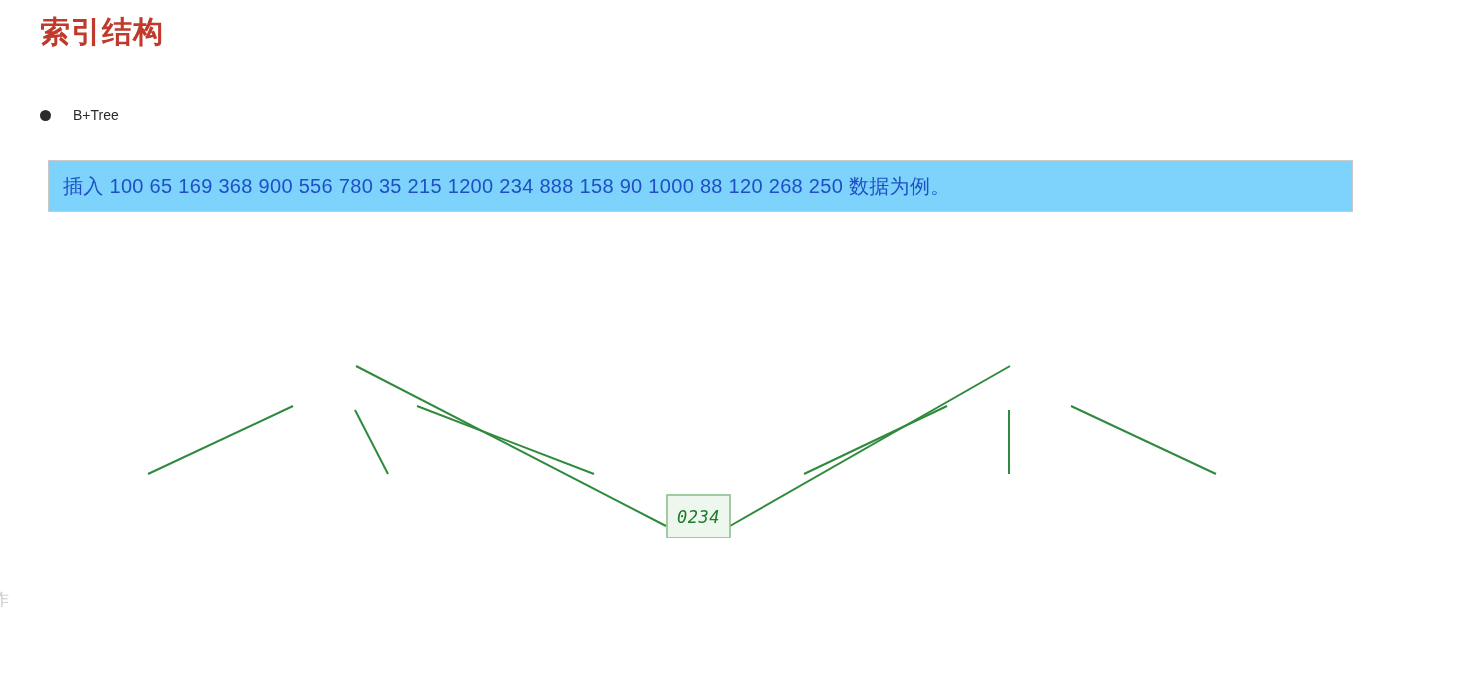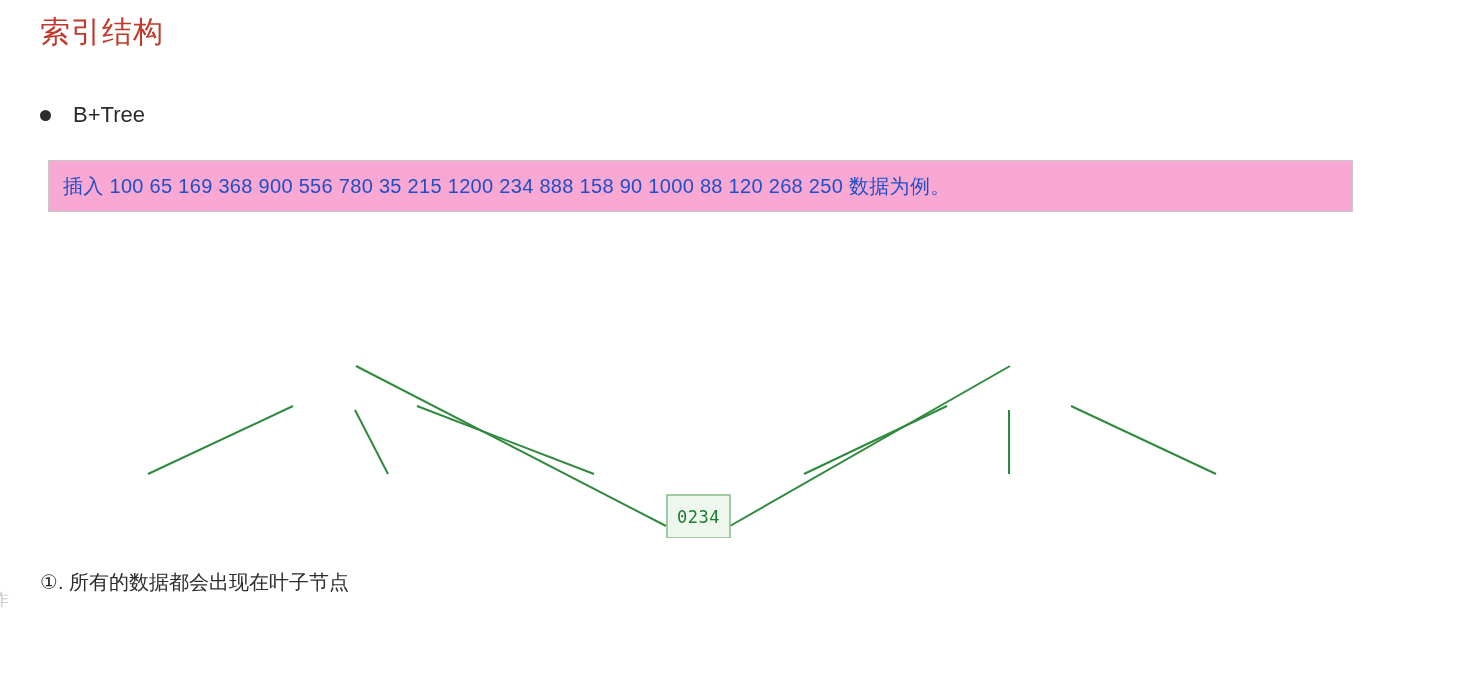--- a/index.html
+++ b/index.html
@@ -15,21 +15,21 @@
     font-family: "Liberation Sans", "DejaVu Sans", sans-serif;
     color: #222222;
   }
 
   
   #page-title {
     position: absolute;
     left: 40px;
     top: 14px;
     font-size: 30px;
-    font-weight: normal;
+    font-weight: bold;
     color: #c0392b;
     letter-spacing: 1px;
     line-height: 1.2;
   }
 
   
   #bullet-list {
     position: absolute;
     left: 40px;
     top: 100px;
@@ -41,52 +41,53 @@
   }
   .bullet-dot {
     width: 11px;
     height: 11px;
     border-radius: 50%;
     background: #2b2b2b;
     margin-right: 22px;
     flex: none;
   }
   .bullet-label {
-    font-size: 22px;
+    font-size: 14px;
     color: #2b2b2b;
   }
 
   
   #note-box {
     position: absolute;
     left: 48px;
     top: 160px;
     width: 1305px;
     height: 52px;
-    background: #f9a8d4;
+    background: #7dd3fc;
     border: 1px solid #c9c9c9;
     box-sizing: border-box;
     display: flex;
     align-items: center;
     padding: 0 14px;
   }
   #note-text {
     font-size: 20px;
     color: #1f4fc4;
     white-space: nowrap;
     letter-spacing: .3px;
   }
 
   
   #diagram {
     position: absolute;
     left: 0;
     top: 238px;
     width: 1196px;
     height: 300px;
+    font-style: italic;
   }
   #diagram svg {
     display: block;
   }
   .node-rect {
     fill: #edf7ed;
     stroke: #8cc08c;
     stroke-width: 1.6;
   }
   .node-div {
@@ -250,16 +251,15 @@
   </g>
   <g>
     <line class="link-line" x1="1060" y1="497" x2="1084" y2="497"></line>
     <polygon class="arrow-head" points="1072,489 1092,497 1072,505"></polygon>
   </g>
 
 </svg>
 </div>
 
 <div id="footer-notes">
-  <div class="footer-line">①. 所有的数据都会出现在叶子节点</div>
 </div>
 
 <div id="edge-artifact">作</div>
 
 </body></html>

